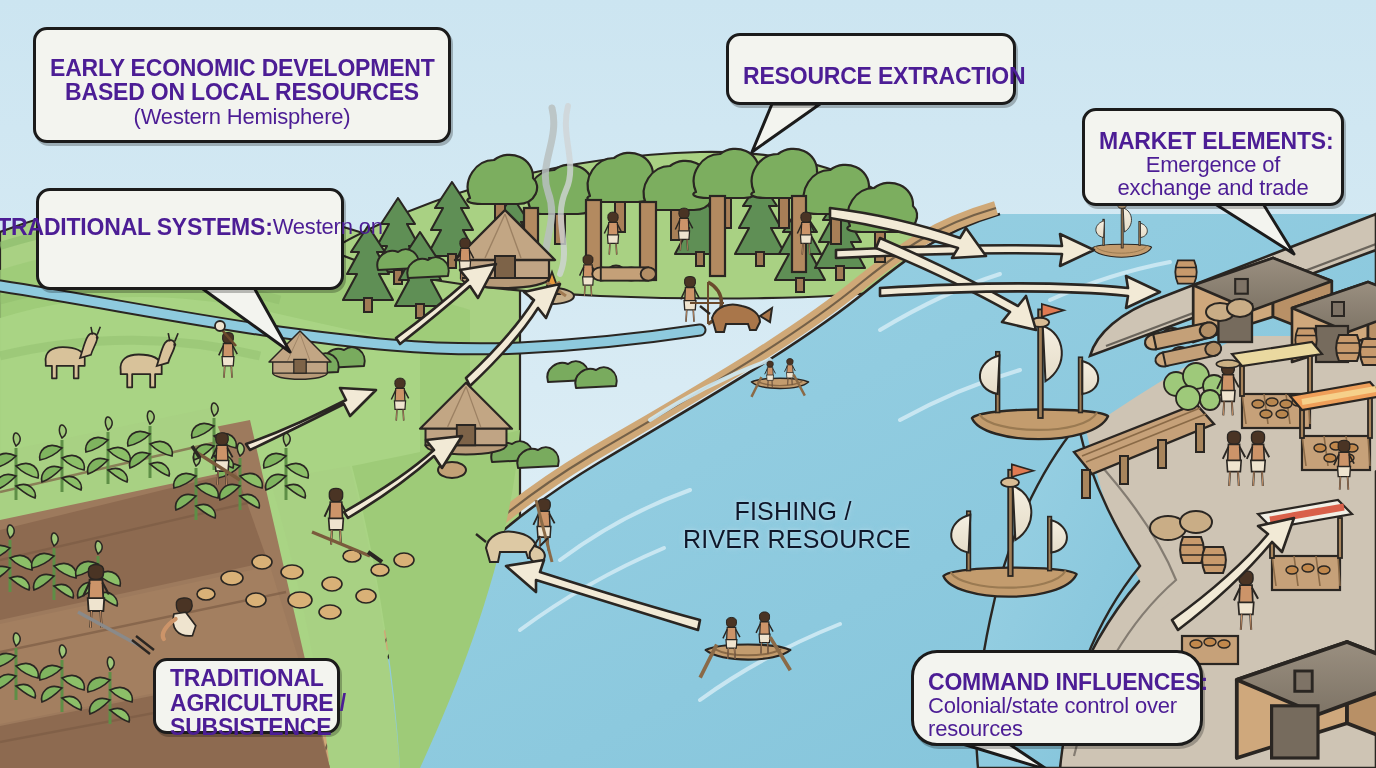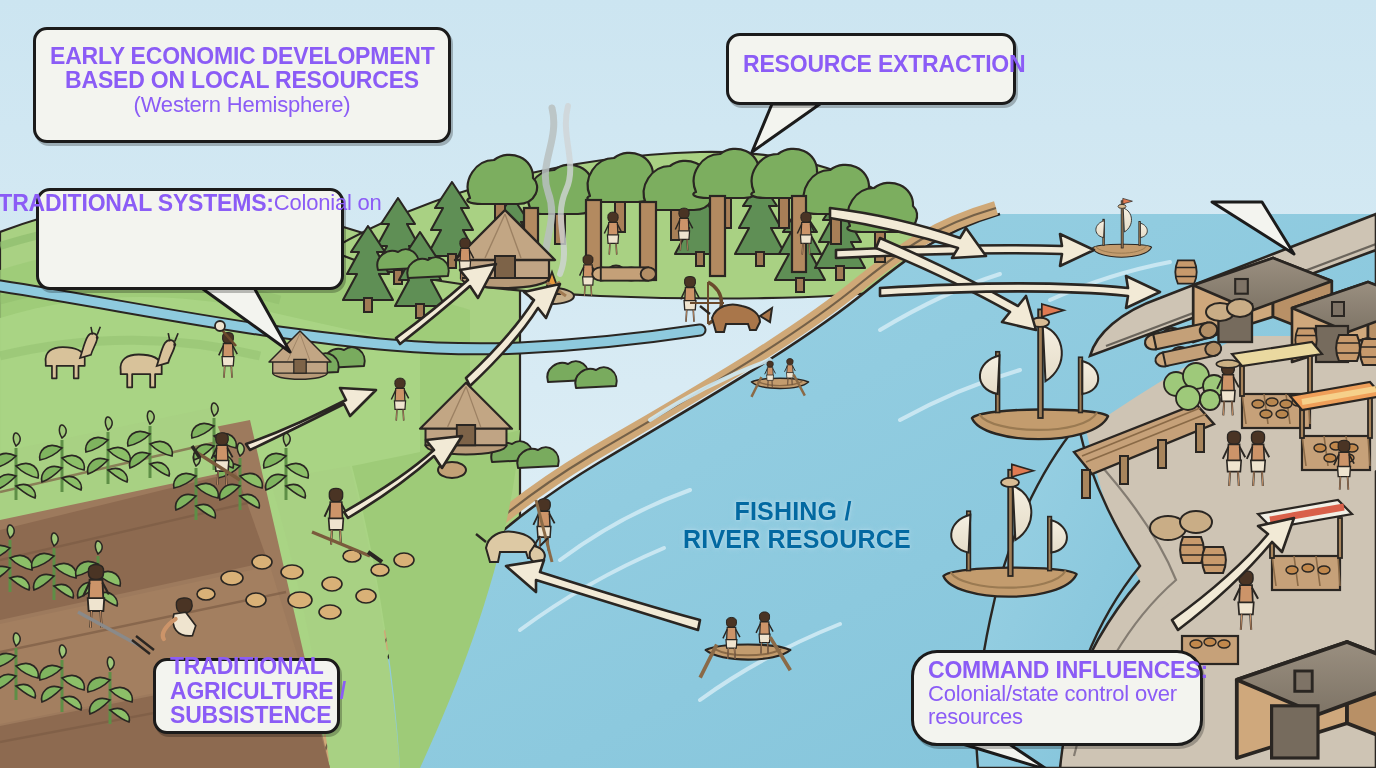--- a/index.html
+++ b/index.html
@@ -13,23 +13,23 @@
   }
   #scene{position:absolute;inset:0;width:1376px;height:768px;}
 
   
   .callout{
     position:absolute;
     background:#f3f4ef;
     border:3px solid #1b1b1b;
     border-radius:14px;
     box-shadow:2px 3px 0 rgba(0,0,0,.25);
-    padding:0 14px 10px 14px;
+    padding:24px 14px 10px 14px;
     box-sizing:border-box;
-    color:#8b5cf6;
+    color:#4c1d95;
     line-height:1.06;
     z-index:40;
   }
   .callout .l-bold{
     font-weight:bold;
     font-size:23px;
     letter-spacing:-.2px;
     display:block;
     white-space:nowrap;
   }
@@ -41,23 +41,23 @@
     white-space:nowrap;
   }
   .c-center{text-align:center;}
   .c-left{text-align:left;}
 
   
   .plainlabel{
     position:absolute;
     z-index:40;
     text-align:center;
-    font-weight:bold;
+    font-weight:normal;
     font-size:25px;
-    color:#0369a1;
+    color:#0f172a;
     line-height:1.12;
     letter-spacing:.2px;
     text-shadow:0 0 3px rgba(190,225,240,.85),0 0 6px rgba(190,225,240,.6);
   }
   .plainlabel span{display:block;white-space:nowrap;}
 
   
   #tails{position:absolute;inset:0;z-index:39;pointer-events:none;}
 </style>
 </head>
@@ -633,27 +633,32 @@
   </svg>
 
   <div class="callout c-center" style="left:33px;top:27px;width:418px;height:116px;display:flex;flex-direction:column;justify-content:center;">
     <span class="l-bold">EARLY ECONOMIC DEVELOPMENT</span>
     <span class="l-bold">BASED ON LOCAL RESOURCES</span>
     <span class="l-reg">(Western Hemisphere)</span>
   </div>
 
   <div class="callout c-center" style="left:36px;top:188px;width:308px;height:102px;display:flex;flex-direction:row;justify-content:center;">
     <span class="l-bold">TRADITIONAL SYSTEMS:</span>
-    <span class="l-reg">Colonial on</span>
+    <span class="l-reg">Western on</span>
   </div>
 
   <div class="callout c-center" style="left:726px;top:33px;width:290px;height:72px;display:flex;flex-direction:column;justify-content:center;">
     <span class="l-bold">RESOURCE EXTRACTION</span>
   </div>
 
+  <div class="callout c-center" style="left:1082px;top:108px;width:262px;height:98px;display:flex;flex-direction:column;justify-content:center;">
+    <span class="l-bold">MARKET ELEMENTS:</span>
+    <span class="l-reg">Emergence of</span>
+    <span class="l-reg">exchange and trade</span>
+  </div>
 
   <div class="callout c-left" style="left:153px;top:658px;width:187px;height:76px;display:flex;flex-direction:column;justify-content:center;">
     <span class="l-bold">TRADITIONAL</span>
     <span class="l-bold">AGRICULTURE /</span>
     <span class="l-bold">SUBSISTENCE</span>
   </div>
 
   <div class="callout c-left" style="left:911px;top:650px;width:292px;height:96px;display:flex;flex-direction:column;justify-content:center;border-radius:26px;">
     <span class="l-bold">COMMAND INFLUENCES:</span>
     <span class="l-reg">Colonial/state control over</span>

